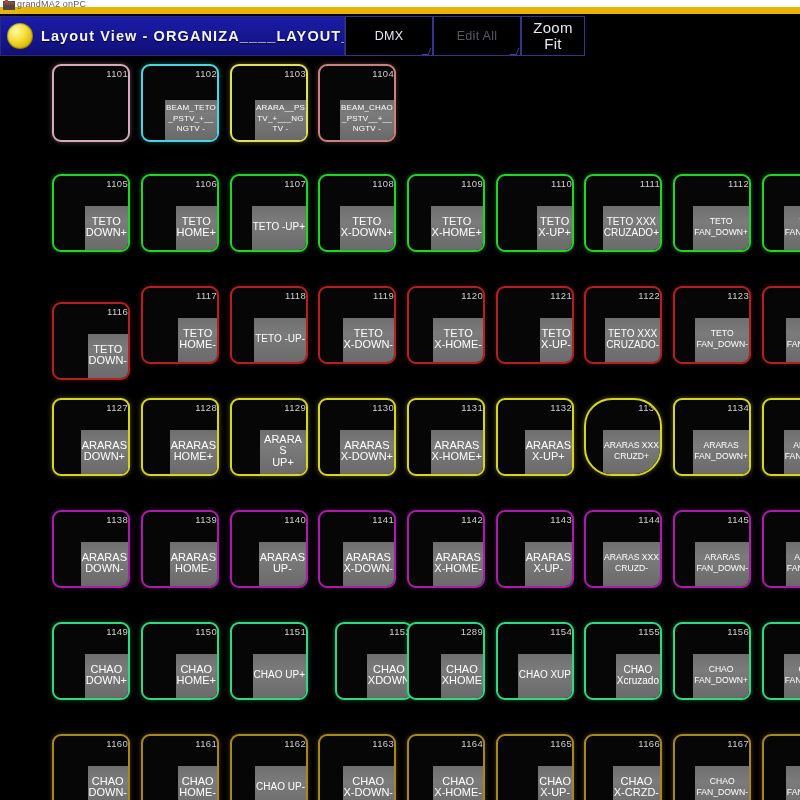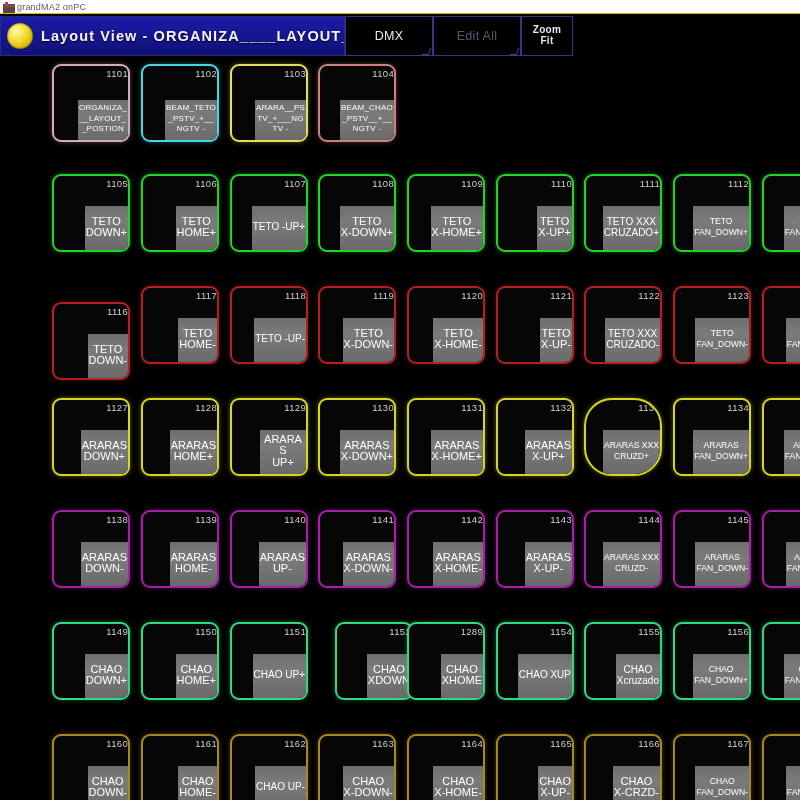--- a/index.html
+++ b/index.html
@@ -17,21 +17,21 @@
   #os-taskbar {
     position: absolute;
     top: 0; left: 0;
     width: 800px;
     height: 14px;
     background: #ffffff;
     display: flex;
     align-items: center;
     gap: 4px;
     padding-left: 3px;
-    border-bottom: 1px solid #eab308;
+    border-bottom: 7px solid #eab308;
   }
   #os-taskbar .tb-icon {
     width: 10px; height: 10px;
     position: relative;
     flex: 0 0 auto;
   }
   #os-taskbar .tb-icon::before {
     content: "";
     position: absolute;
     left: 0; top: 2px;
@@ -110,21 +110,21 @@
     color: #e8e8f2;
     font-size: 12.5px;
     letter-spacing: .3px;
     border-color: #35358c;
   }
   .toolbtn.disabled { color: #5a5a66; }
   #btn-dmx      { width: 88px; }
   #btn-editall  { width: 88px; }
   #btn-fastcall { width: 96px; }
   #btn-select   { width: 140px; }
-  #btn-zoomfit  { width: 52px; flex-direction: column; line-height: 1.08; font-size: 10px; font-weight: bold; }
+  #btn-zoomfit  { width: 64px; flex-direction: column; line-height: 1.08; font-size: 15px; }
 
   
   .tb-seg .tick {
     position: absolute;
     bottom: 0; right: 2px;
     width: 7px; height: 7px;
     border-right: 1px solid #4747a8;
     border-bottom: 1px solid #4747a8;
     transform: skewX(-20deg);
     opacity: .9;
@@ -230,23 +230,20 @@
       <span>Zoom</span>
       <span>Fit</span>
     </div>
 
   </div>
 
   <div id="layout-canvas">
       <div class="lrow" style="top: 8px;">
         <div class="cell hdr" style="left: 52px; border-color: rgb(216, 168, 188); box-shadow: rgba(216, 168, 188, 0.4) 0px 0px 5px;">
           <div class="cid">1101</div>
-          <div class="clabel s-xs">ORGANIZA_
-__LAYOUT_
-_POSTION</div>
         </div>
         <div class="cell hdr" style="left: 141px; border-color: rgb(74, 214, 224); box-shadow: rgba(74, 214, 224, 0.4) 0px 0px 5px;">
           <div class="cid">1102</div>
           <div class="clabel s-xs">BEAM_TETO
 _PSTV_+__
 NGTV  -</div>
         </div>
         <div class="cell hdr" style="left: 230px; border-color: rgb(224, 224, 90); box-shadow: rgba(224, 224, 90, 0.4) 0px 0px 5px;">
           <div class="cid">1103</div>
           <div class="clabel s-xs">ARARA__PS

